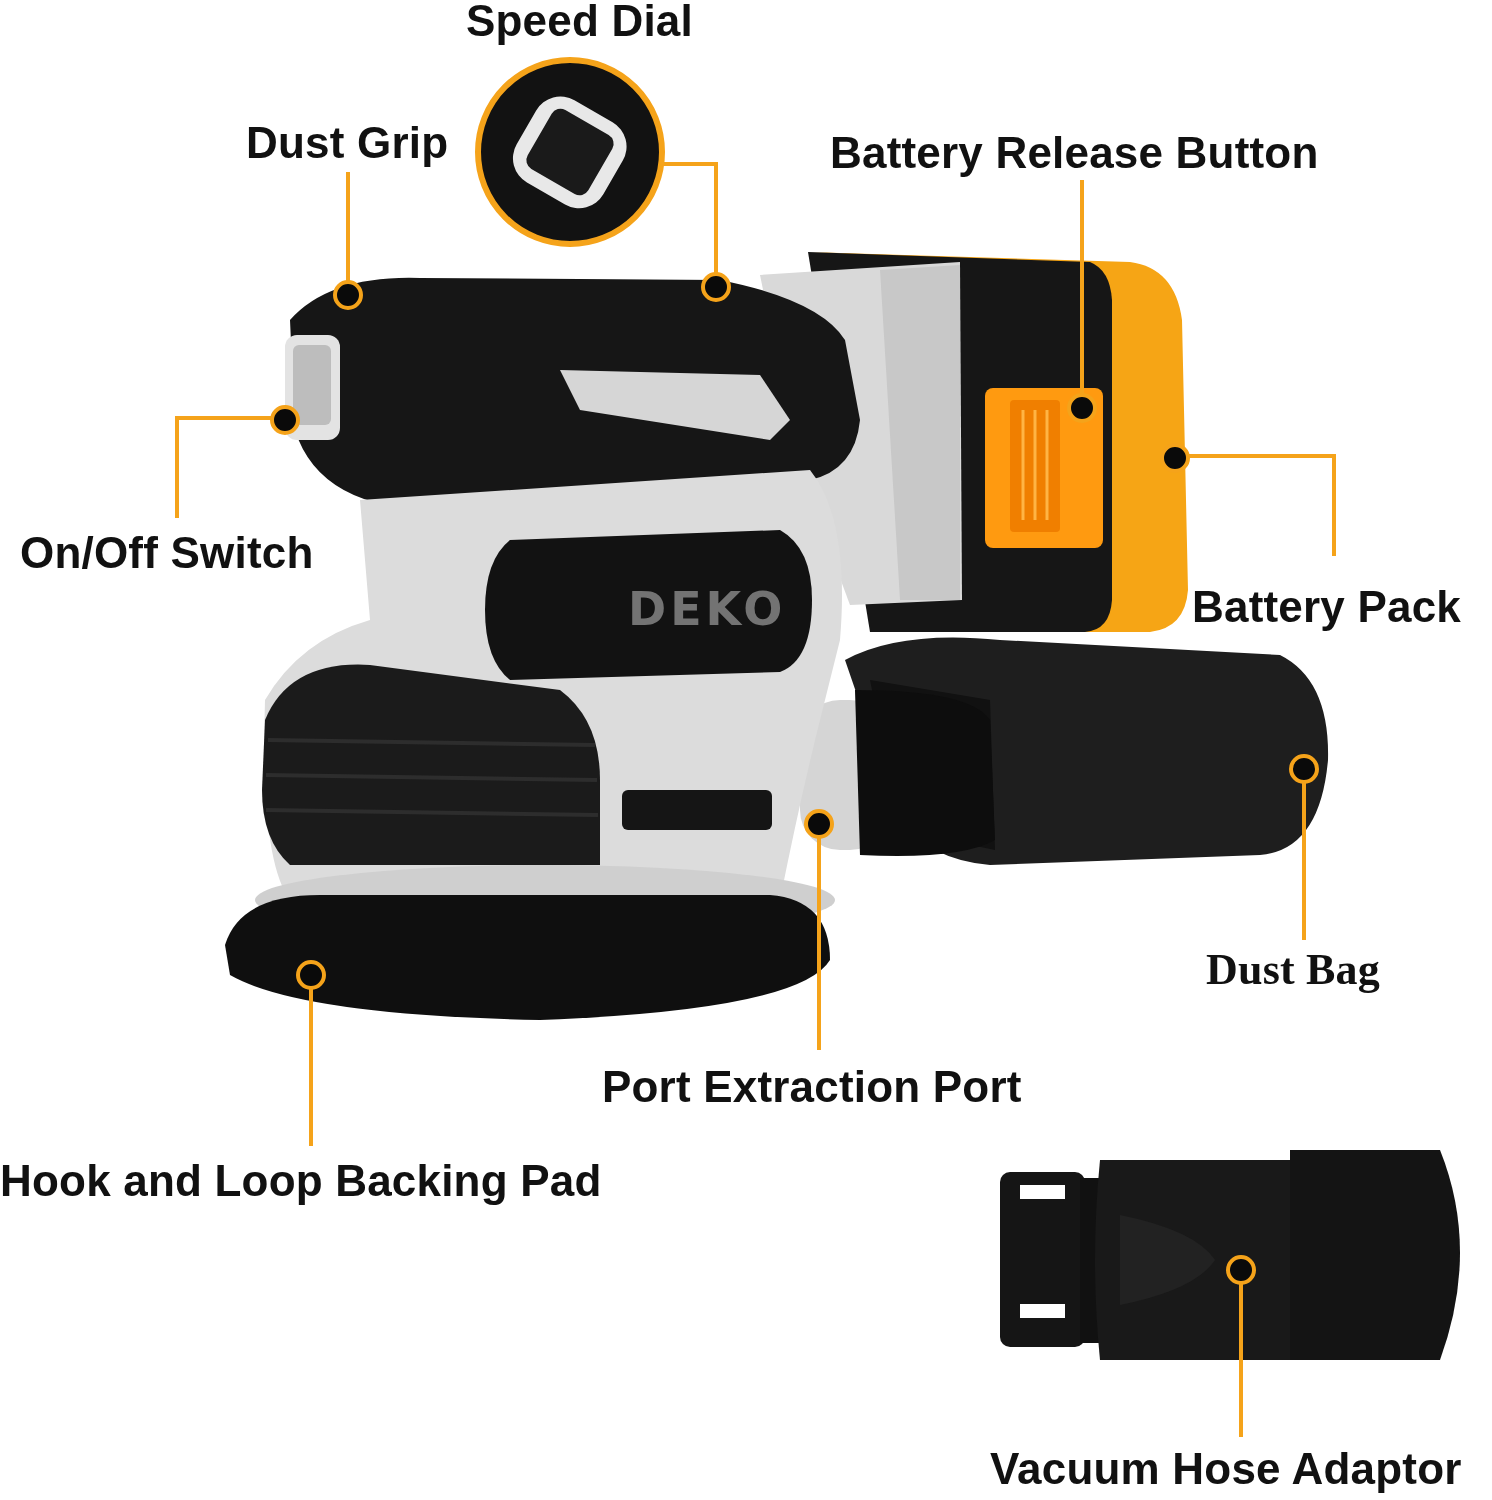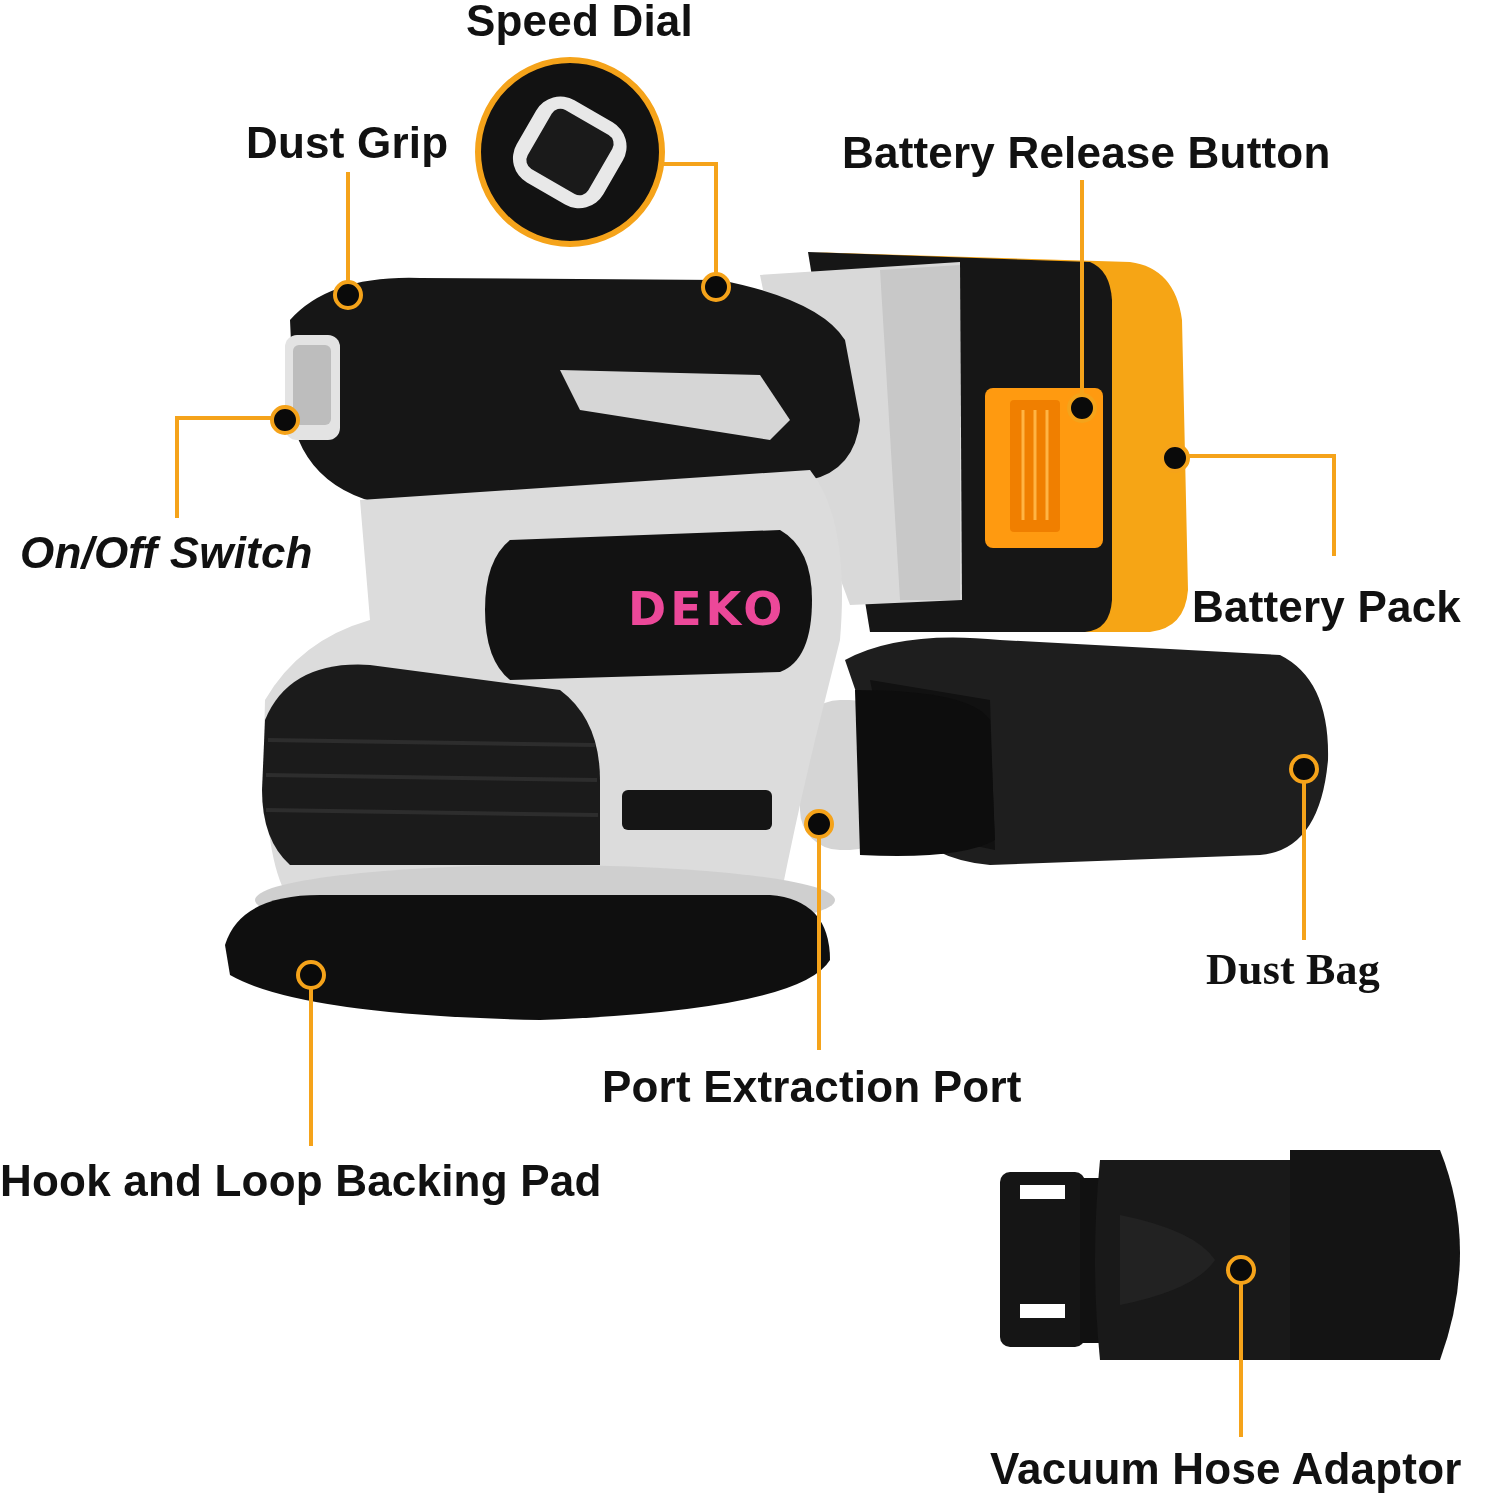--- a/index.html
+++ b/index.html
@@ -1,21 +1,21 @@
 <!DOCTYPE html>
 <html><head>
   <meta charset="utf-8">
   <style>
     html, body { margin: 0; padding: 0; background: #ffffff; }
     body { width: 1492px; height: 1500px; position: relative; overflow: hidden; font-family: "Liberation Sans", sans-serif; }
     .label { position: absolute; font-weight: 700; font-size: 44px; color: #111111; white-space: nowrap; letter-spacing: 0.2px; }
     .line { position: absolute; background: #f5a31a; }
     .dot { position: absolute; width: 22px; height: 22px; border-radius: 50%; background: #0a0a0a; border: 4px solid #f5a31a; box-sizing: content-box; }
     svg.art { position: absolute; left: 0; top: 0; }
-    .logo { position: absolute; font-weight: 700; font-size: 46px; color: #ec4899; letter-spacing: 4px; font-family: "DejaVu Sans", sans-serif; }
+    .logo { position: absolute; font-weight: 700; font-size: 46px; color: #737373; letter-spacing: 4px; font-family: "DejaVu Sans", sans-serif; }
   </style>
 </head>
 <body>
 
 <svg class="art" width="1492" height="1500" viewBox="0 0 1492 1500">
 
   <g>
     <path d="M808 252 L1130 262 Q1175 268 1182 320 L1188 590 Q1185 628 1150 632 L960 632 L960 260 Z" fill="#f6a515"></path>
     <path d="M808 252 L1090 262 Q1110 270 1112 300 L1112 600 Q1110 630 1085 632 L870 632 Z" fill="#161616"></path>
     <rect x="985" y="388" width="118" height="160" rx="8" fill="#ff9a10"></rect>
@@ -81,25 +81,25 @@
 
 <div class="label" style="left:466px; top:-4px;">Speed Dial</div>
 <div class="line" style="left:662px; top:162px; width:56px; height:4px;"></div>
 <div class="line" style="left:714px; top:162px; width:4px; height:115px;"></div>
 <div class="dot" style="left:701px; top:272px;"></div>
 
 <div class="label" style="left:246px; top:118px;">Dust Grip</div>
 <div class="line" style="left:346px; top:172px; width:4px; height:110px;"></div>
 <div class="dot" style="left:333px; top:280px;"></div>
 
-<div class="label" style="left:830px; top:128px;margin-left:12px;">Battery Release Button</div>
+<div class="label" style="left:830px; top:128px;">Battery Release Button</div>
 <div class="line" style="left:1080px; top:180px; width:4px; height:218px;"></div>
 <div class="dot" style="left:1067px; top:393px;"></div>
 
-<div class="label" style="left:20px; top:528px;font-style:italic;">On/Off Switch</div>
+<div class="label" style="left:20px; top:528px;">On/Off Switch</div>
 <div class="line" style="left:175px; top:416px; width:100px; height:4px;"></div>
 <div class="line" style="left:175px; top:416px; width:4px; height:102px;"></div>
 <div class="dot" style="left:270px; top:405px;"></div>
 
 <div class="label" style="left:1192px; top:558px;margin-top:24px;">Battery Pack</div>
 <div class="line" style="left:1180px; top:454px; width:156px; height:4px;"></div>
 <div class="line" style="left:1332px; top:454px; width:4px; height:102px;"></div>
 <div class="dot" style="left:1160px; top:443px;"></div>
 
 <div class="label" style="left:1206px; top:944px;font-family:Liberation Serif, serif;">Dust Bag</div>

